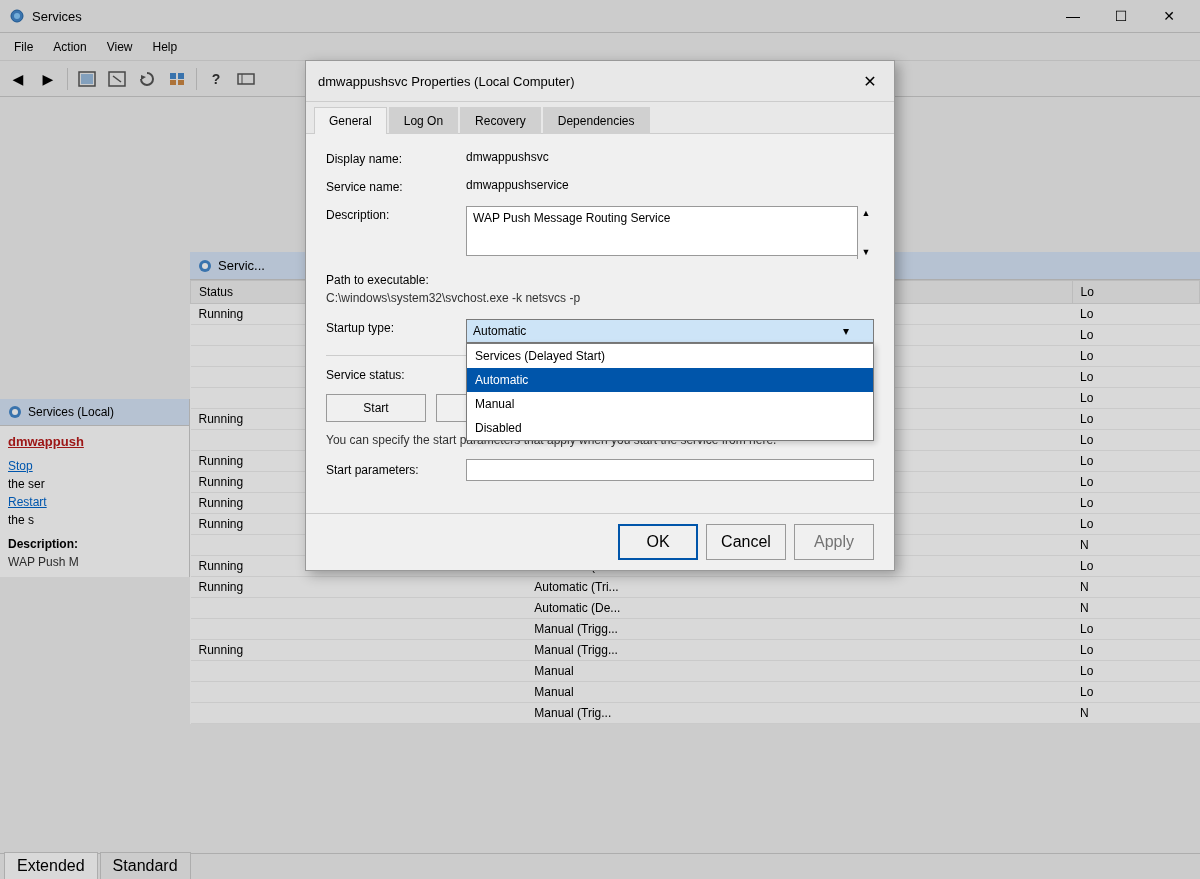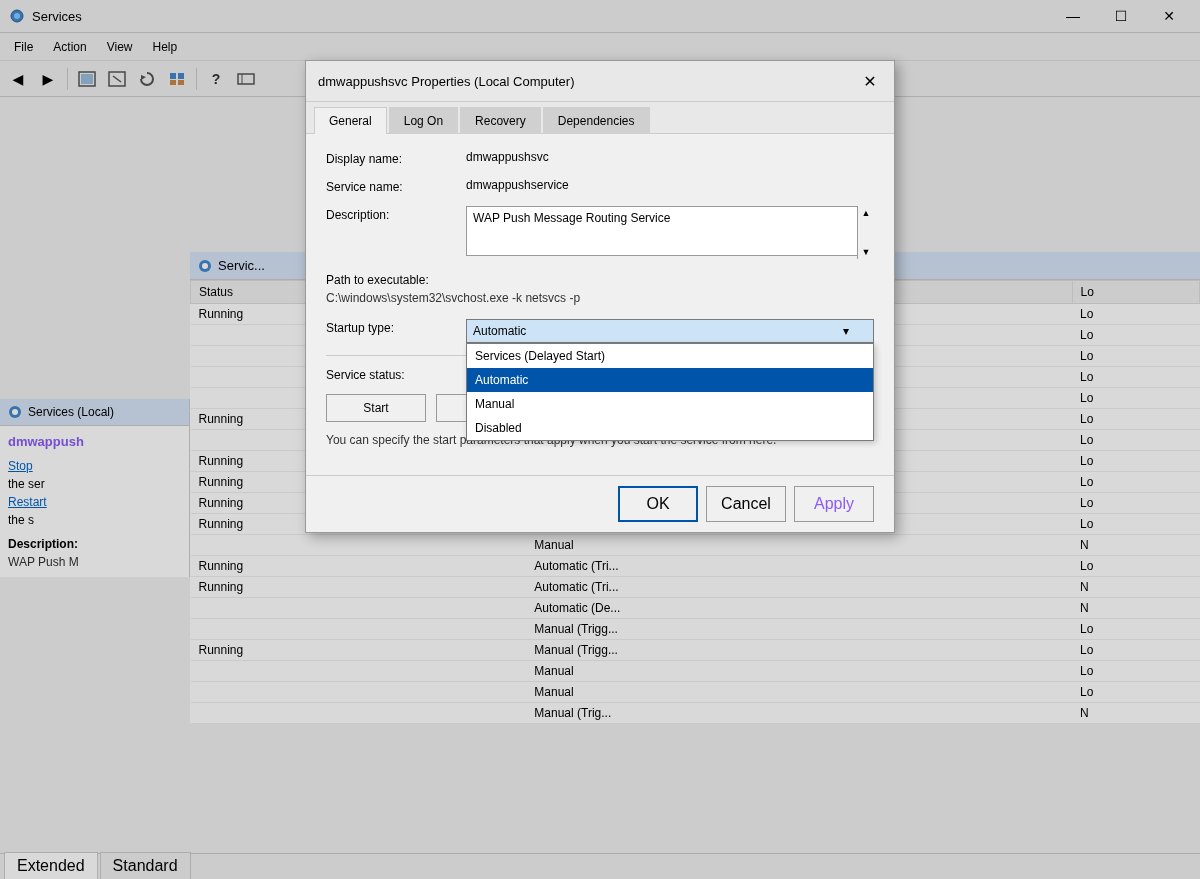--- a/index.html
+++ b/index.html
@@ -107,21 +107,22 @@
       border-bottom: 1px solid #ccc;
     }
     .left-panel-content {
       padding: 8px;
       flex: 1;
     }
     .service-title {
       font-size: 13px;
       font-weight: bold;
       margin-bottom: 10px;
-      color: #8b5cf6;
+      color: #b91c1c;
+      text-decoration: underline;
     }
     .action-link {
       color: #0066cc;
       text-decoration: underline;
       cursor: pointer;
       display: block;
       margin-bottom: 4px;
       font-size: 12px;
     }
     .description-label {
@@ -411,21 +412,21 @@
       border: 1px solid #999;
       background: #f0f0f0;
       cursor: pointer;
       font-size: 16px;
       font-family: inherit;
     }
     .footer-btn.ok-btn {
       border: 2px solid #0055aa;
     }
     .footer-btn:disabled {
-      color: #8b5cf6;
+      color: #737373;
       cursor: default;
     }
     .svc-status { font-size: 12px; }
   </style>
 </head>
 <body>
 
 <div class="title-bar">
   <div class="title-bar-icon">
     <svg width="16" height="16" viewBox="0 0 16 16">
@@ -708,20 +709,24 @@
 
       <div class="service-buttons">
         <button class="service-btn">Start</button>
         <button class="service-btn" disabled="">Stop</button>
         <button class="service-btn" disabled="">Pause</button>
         <button class="service-btn" disabled="">Resume</button>
       </div>
 
       <div class="hint-text">You can specify the start parameters that apply when you start the service from here.</div>
 
+      <div class="start-params-row">
+        <span class="start-params-label">Start parameters:</span>
+        <input class="start-params-input" type="text" style="">
+      </div>
 
     </div>
 
     <div class="dialog-footer">
       <button class="footer-btn ok-btn">OK</button>
       <button class="footer-btn">Cancel</button>
       <button class="footer-btn" disabled="">Apply</button>
     </div>
 
   </div>

